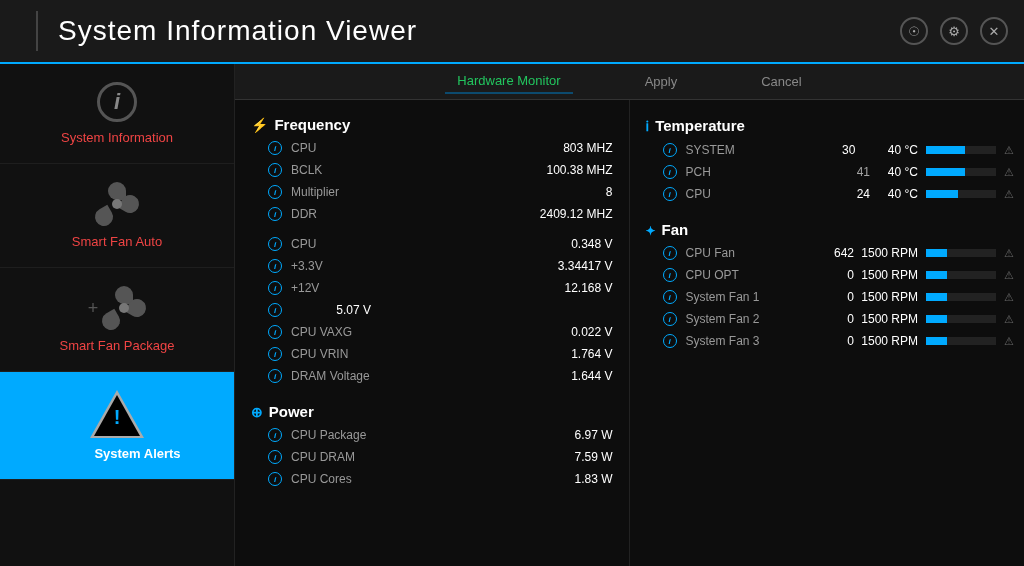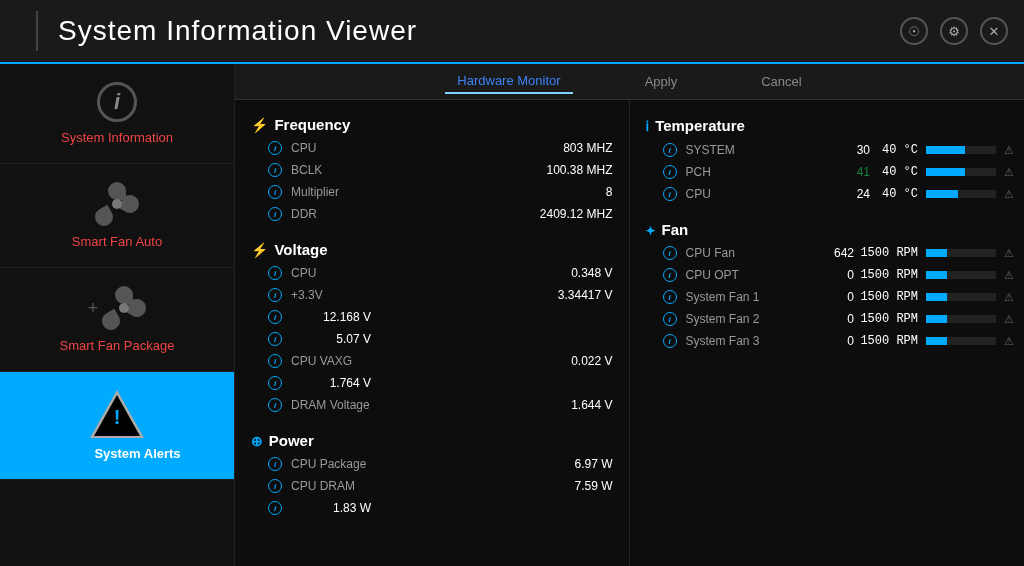--- a/index.html
+++ b/index.html
@@ -199,22 +199,22 @@
       justify-content: center;
       gap: 60px;
     }
     .tab-item {
       color: #888;
       font-size: 13px;
       cursor: pointer;
       padding: 4px 12px;
     }
     .tab-item.active {
-      color: #3b82f6;
-      border-bottom: 2px solid #7dd3fc;
+      color: #22c55e;
+      border-bottom: 2px solid #0c4a6e;
       text-align: center;
     }
 
     
     #monitor {
       flex: 1;
       display: flex;
       overflow: hidden;
     }
 
@@ -274,21 +274,20 @@
       color: #fff;
       min-width: 30px;
       text-align: right;
       font-size: 12px;
     }
     .row-rpm {
       color: #fff;
       min-width: 60px;
       text-align: right;
       font-size: 12px;
-      font-family: Liberation Mono, monospace;
     }
 
     
     .bar-container {
       width: 70px;
       height: 8px;
       background: #222;
       margin-left: 8px;
       position: relative;
       display: flex;
@@ -437,62 +436,60 @@
   </div>
             <div class="data-row">
     <div class="row-icon">
                 <div class="circle-icon">i</div>
               </div>
     <span class="row-label">DDR</span>
     <span class="row-value">2409.12 MHZ</span>
   </div>
           </div>
 
-        <div class="section-header">
-          <span class="section-header-icon volt-icon"></span>
-          <span>Voltage</span>
-        </div>
         <div class="section-rows" id="voltage-rows">
             <div class="data-row">
     <div class="row-icon">
                 <div class="circle-icon">i</div>
               </div>
     <span class="row-label">CPU</span>
     <span class="row-value">0.348 V</span>
   </div>
             <div class="data-row">
     <div class="row-icon">
                 <div class="circle-icon">i</div>
               </div>
     <span class="row-label">+3.3V</span>
     <span class="row-value">3.34417 V</span>
   </div>
             <div class="data-row">
     <div class="row-icon">
                 <div class="circle-icon">i</div>
               </div>
+    <span class="row-label">+12V</span>
     <span class="row-value">12.168 V</span>
   </div>
             <div class="data-row">
     <div class="row-icon">
                 <div class="circle-icon">i</div>
               </div>
     <span class="row-value">5.07 V</span>
   </div>
             <div class="data-row">
     <div class="row-icon">
                 <div class="circle-icon">i</div>
               </div>
     <span class="row-label">CPU VAXG</span>
     <span class="row-value">0.022 V</span>
   </div>
             <div class="data-row">
     <div class="row-icon">
                 <div class="circle-icon">i</div>
               </div>
+    <span class="row-label">CPU VRIN</span>
     <span class="row-value">1.764 V</span>
   </div>
             <div class="data-row">
     <div class="row-icon">
                 <div class="circle-icon">i</div>
               </div>
     <span class="row-label">DRAM Voltage</span>
     <span class="row-value">1.644 V</span>
   </div>
           </div>
@@ -513,51 +510,52 @@
     <div class="row-icon">
                 <div class="circle-icon">i</div>
               </div>
     <span class="row-label">CPU DRAM</span>
     <span class="row-value">7.59 W</span>
   </div>
             <div class="data-row">
     <div class="row-icon">
                 <div class="circle-icon">i</div>
               </div>
+    <span class="row-label">CPU Cores</span>
     <span class="row-value">1.83 W</span>
   </div>
           </div>
 
       </div>
 
       <div id="right-panel">
 
         <div class="section-header">
           <span class="section-header-icon temp-icon"></span>
           <span>Temperature</span>
         </div>
         <div class="section-rows" id="temperature-rows">
             <div class="data-row" style="padding-right: 8px;">
     <div class="row-icon">
                 <div class="circle-icon">i</div>
               </div>
     <span class="row-label">SYSTEM</span>
-    <span class="row-num" style="min-width:28px;text-align:right;color:#fff;font-size:12px;">30</span>
+    <span class="row-num" style="min-width:28px;text-align:left;color:#fff;font-size:12px;">30</span>
     <span class="row-rpm" style="min-width:48px;text-align:right;color:#fff;font-size:12px;">40 °C</span>
     <div class="bar-container">
                 <div class="bar-fill" style="width:55%"></div>
               </div>
     <div class="warn-icon" style="color:#666;font-size:11px;">⚠</div>
   </div>
             <div class="data-row" style="padding-right: 8px;">
     <div class="row-icon">
                 <div class="circle-icon">i</div>
               </div>
     <span class="row-label">PCH</span>
-    <span class="row-num" style="min-width:28px;text-align:right;color:#15803d;font-size:12px;">41</span>
+    <span class="row-num" style="min-width:28px;text-align:right;color:#a3a3a3;font-size:12px;">41</span>
     <span class="row-rpm" style="min-width:48px;text-align:right;color:#fff;font-size:12px;">40 °C</span>
     <div class="bar-container">
                 <div class="bar-fill" style="width:55%"></div>
               </div>
     <div class="warn-icon" style="color:#666;font-size:11px;">⚠</div>
   </div>
             <div class="data-row" style="padding-right: 8px;">
     <div class="row-icon">
                 <div class="circle-icon">i</div>
               </div>

